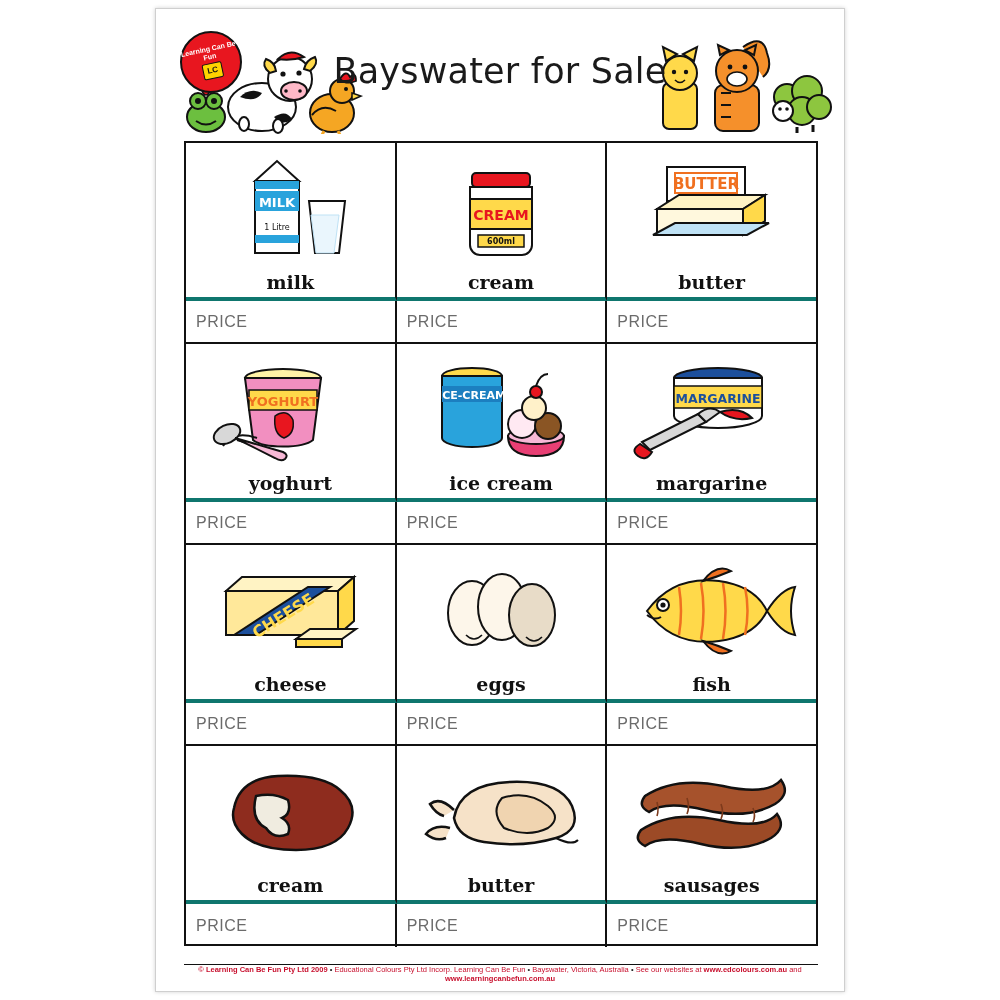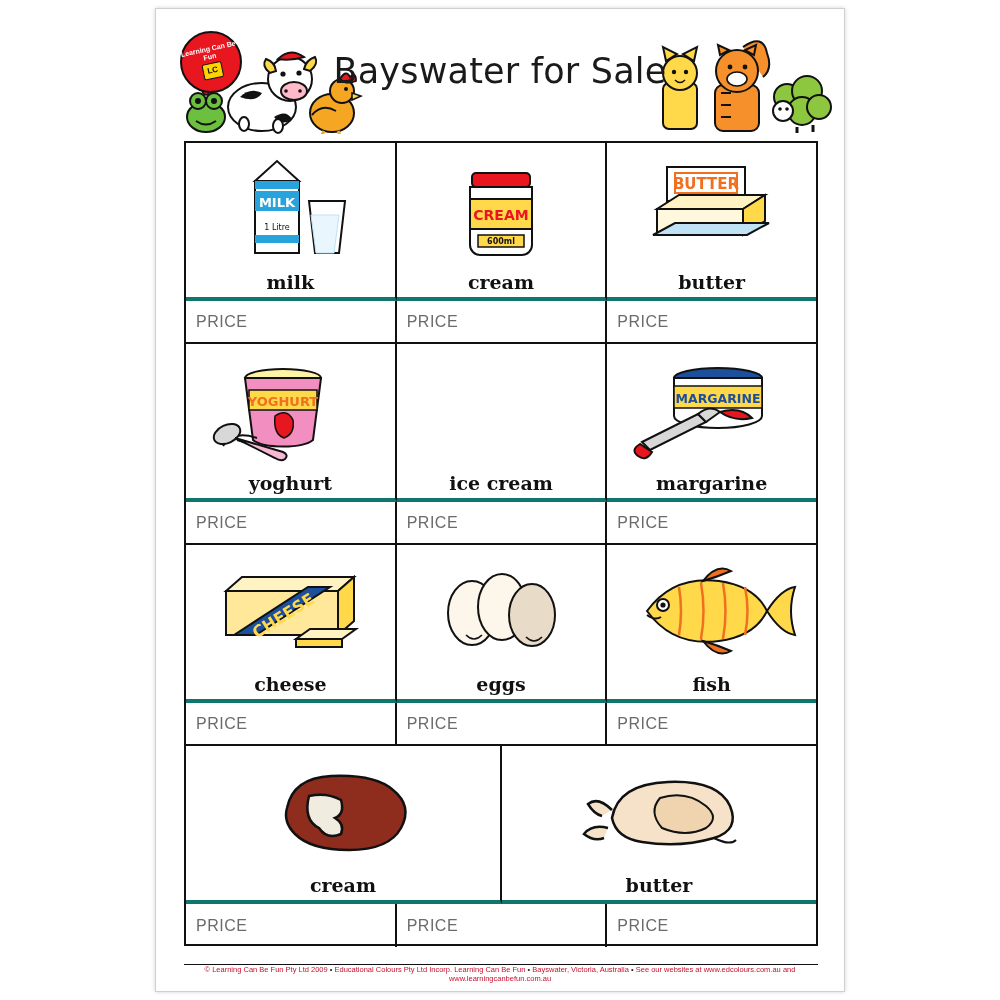--- a/index.html
+++ b/index.html
@@ -143,21 +143,21 @@
   .footer {
     position: absolute;
     left: 0;
     bottom: 8px;
     width: 100%;
     text-align: center;
     font-size: 7.5px;
     color: #222;
     font-family: "Liberation Sans", sans-serif;
   }
-  .footer .bold { font-weight: normal; }
+  .footer .bold { font-weight: bold; }
   .footer .red { color: #c8102e; }
   .footer-rule {
     position: absolute;
     left: 28px;
     bottom: 26px;
     width: 634px;
     height: 1px;
     background: #111;
   }
   svg { display: block; }
@@ -339,20 +339,35 @@
                 <path d="M18 96 q10 -16 34 -8" fill="none" stroke="#111" stroke-width="2"></path>
                 <ellipse cx="22" cy="84" rx="14" ry="9" transform="rotate(-25 22 84)" fill="#d8d8d8" stroke="#111" stroke-width="2"></ellipse>
                 <path d="M32 90 l46 14" stroke="#111" stroke-width="2" fill="none"></path>
                 <path d="M30 88 l48 14 q6 3 2 7 q-4 3 -10 -1z" fill="#f7b8d6" stroke="#111" stroke-width="2"></path>
               </svg>
             </div>
             <div class="item-label">yoghurt</div>
           </div>
 
           <div class="cell">
+            <div class="art">
+              <svg width="170" height="115" viewBox="0 0 170 115">
+                <ellipse cx="56" cy="26" rx="30" ry="8" fill="#ffd94a" stroke="#111" stroke-width="2"></ellipse>
+                <path d="M26 26 v62 a30 9 0 0 0 60 0 v-62z" fill="#29a3dc" stroke="#111" stroke-width="2"></path>
+                <rect x="26" y="36" width="60" height="16" fill="#1c7fc0"></rect>
+                <text x="56" y="49" font-size="11" font-family="DejaVu Sans, sans-serif" font-weight="bold" fill="#ffffff" text-anchor="middle">ICE-CREAM</text>
+                <path d="M92 86 q0 20 28 20 q28 0 28 -20z" fill="#e83f74" stroke="#111" stroke-width="2"></path>
+                <ellipse cx="120" cy="86" rx="28" ry="8" fill="#f7b8d6" stroke="#111" stroke-width="2"></ellipse>
+                <circle cx="106" cy="74" r="14" fill="#ffe9f2" stroke="#111" stroke-width="2"></circle>
+                <circle cx="132" cy="76" r="13" fill="#8a5524" stroke="#111" stroke-width="2"></circle>
+                <circle cx="118" cy="58" r="12" fill="#fff1c9" stroke="#111" stroke-width="2"></circle>
+                <circle cx="120" cy="42" r="6" fill="#e8161f" stroke="#111" stroke-width="2"></circle>
+                <path d="M120 36 q4 -12 12 -12" fill="none" stroke="#111" stroke-width="2"></path>
+              </svg>
+            </div>
             <div class="item-label">ice cream</div>
           </div>
 
           <div class="cell">
             <div class="art">
               <svg width="180" height="115" viewBox="0 0 180 115">
                 <ellipse cx="96" cy="28" rx="44" ry="10" fill="#1c4f9c" stroke="#111" stroke-width="2"></ellipse>
                 <path d="M52 28 v38 a44 12 0 0 0 88 0 v-38z" fill="#ffffff" stroke="#111" stroke-width="2"></path>
                 <rect x="52" y="36" width="88" height="22" fill="#ffd94a" stroke="#111" stroke-width="1.5"></rect>
                 <text x="96" y="53" font-size="12.5" font-family="DejaVu Sans, sans-serif" font-weight="bold" fill="#1c4f9c" text-anchor="middle">MARGARINE</text>
@@ -460,20 +475,31 @@
                 <path d="M48 66 q6 -34 56 -36 q50 -2 62 24 q10 24 -16 32 q-34 10 -72 4 q-26 -4 -30 -24z" fill="#f6e2c8" stroke="#111" stroke-width="2.5"></path>
                 <path d="M96 46 q26 -8 46 8 q14 12 0 22 q-20 10 -44 0 q-14 -16 -2 -30z" fill="#f0d4b0" stroke="#111" stroke-width="2"></path>
                 <path d="M48 58 q-14 -14 -24 -6 q6 10 14 12" fill="#f6e2c8" stroke="#111" stroke-width="2.5"></path>
                 <path d="M44 76 q-16 -4 -24 6 q10 8 20 4" fill="#f6e2c8" stroke="#111" stroke-width="2.5"></path>
                 <path d="M150 86 q16 8 22 2" fill="none" stroke="#111" stroke-width="2"></path>
               </svg>
             </div>
             <div class="item-label">butter</div>
           </div>
 
+          <div class="cell">
+            <div class="art">
+              <svg width="190" height="115" viewBox="0 0 190 115">
+                <path d="M28 44 q30 -18 76 -8 q42 9 60 -4" fill="none" stroke="#111" stroke-width="2"></path>
+                <path d="M28 44 q30 -20 78 -10 q44 10 58 -6 q10 14 -6 24 q-28 16 -70 6 q-40 -10 -56 2 q-12 -6 -4 -16z" fill="#a6522c" stroke="#111" stroke-width="2.5"></path>
+                <path d="M24 78 q30 -20 78 -10 q44 10 58 -6 q10 14 -6 24 q-28 16 -70 6 q-40 -10 -56 2 q-12 -6 -4 -16z" fill="#9c4a26" stroke="#111" stroke-width="2.5"></path>
+                <path d="M40 50 q2 8 0 14 M70 46 q3 9 0 16 M104 52 q3 8 0 15 M136 56 q3 8 0 14" fill="none" stroke="#7d3a1c" stroke-width="1.6"></path>
+              </svg>
+            </div>
+            <div class="item-label">sausages</div>
+          </div>
         </div>
         <div class="price-row">
           <div class="cell">
               <div class="price-label">PRICE</div>
             </div>
           <div class="cell">
               <div class="price-label">PRICE</div>
             </div>
           <div class="cell">
               <div class="price-label">PRICE</div>

